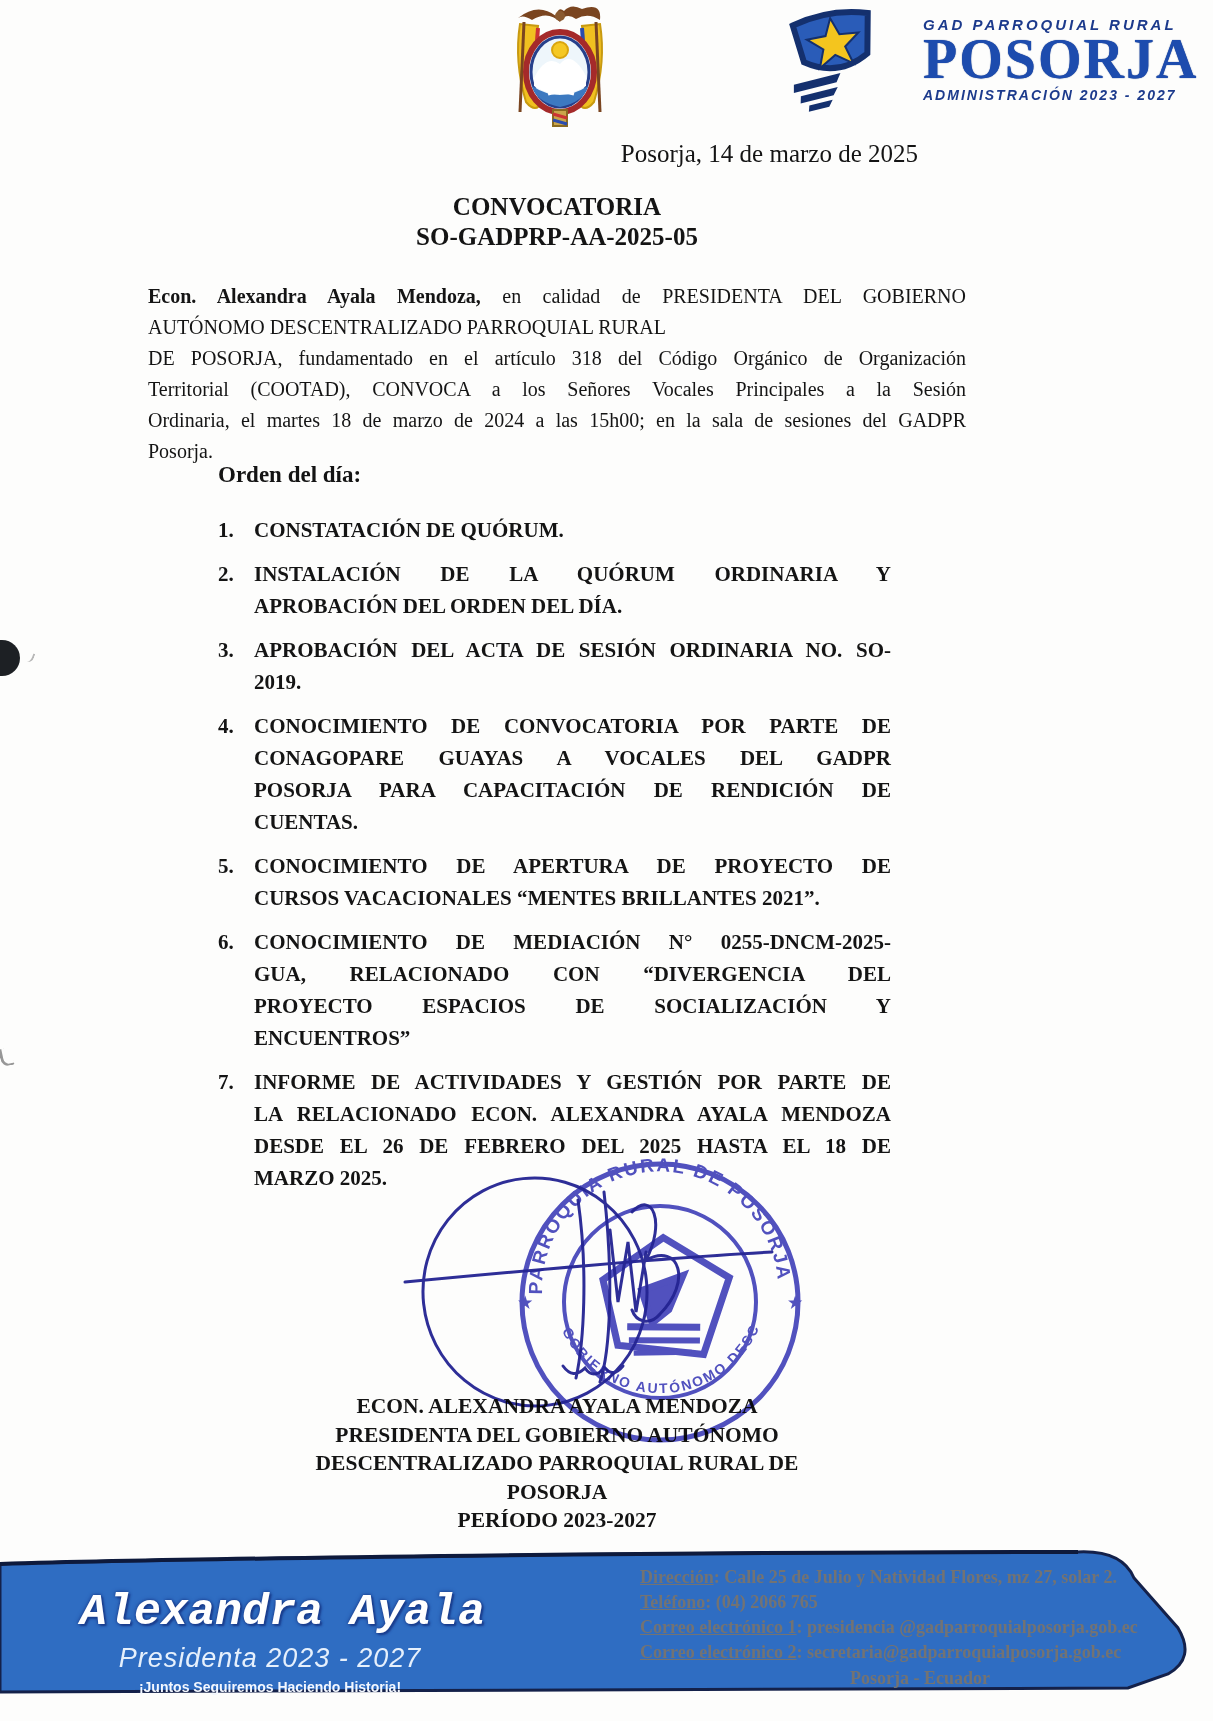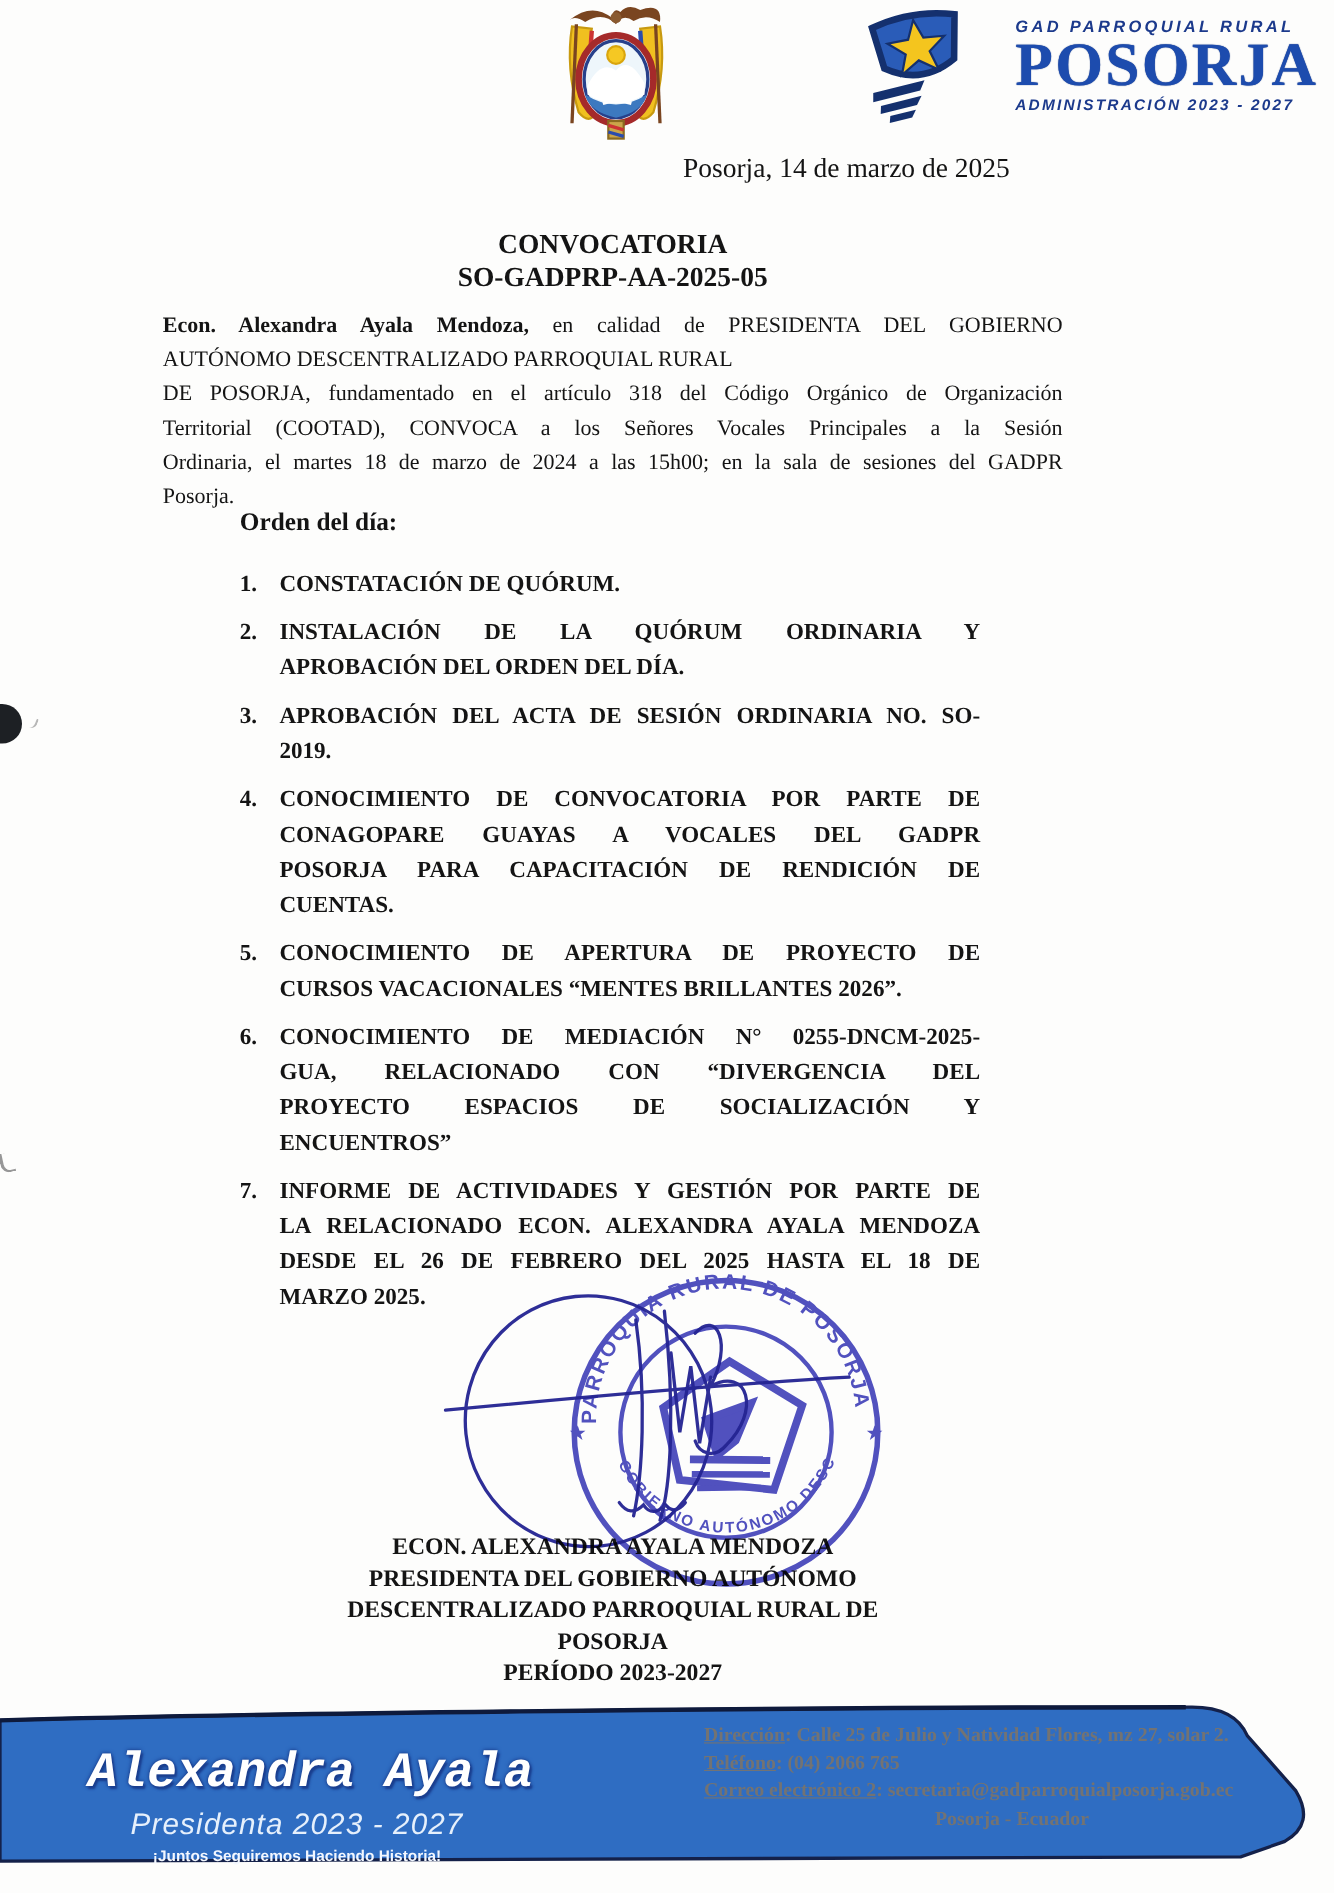--- a/index.html
+++ b/index.html
@@ -14,21 +14,21 @@
   .plogo-text{margin-left:6px;margin-top:10px;}
   .plogo-org{font-family:"Liberation Sans",sans-serif;font-weight:bold;font-style:italic;
     font-size:15px;letter-spacing:3px;color:#1c3a8c;white-space:nowrap;}
   .plogo-name{font-family:"Liberation Serif",serif;font-weight:bold;font-size:56px;
     line-height:52px;color:#1d4cae;letter-spacing:2px;text-shadow:0 0 1px #16357e;}
   .plogo-admin{font-family:"Liberation Sans",sans-serif;font-weight:bold;font-style:italic;
     font-size:14px;letter-spacing:2px;color:#1c3a8c;margin-top:2px;white-space:nowrap;}
   
   .date-line{position:absolute;left:148px;top:140px;width:770px;text-align:right;font-size:25px;}
   .title-block{position:absolute;left:148px;top:192px;width:818px;text-align:center;
-    font-weight:bold;font-size:25px;line-height:30px;margin-top:16px;}
+    font-weight:bold;font-size:25px;line-height:30px;}
   .intro{position:absolute;left:148px;top:281px;width:818px;font-size:20px;line-height:31px;}
   .line{display:block;}
   .line.stretch{text-align:justify;text-align-last:justify;}
   .orden-heading{position:absolute;left:218px;top:462px;font-weight:bold;font-size:23px;}
   .agenda{position:absolute;left:218px;top:514px;width:673px;font-weight:bold;font-size:21px;}
   .agenda .item{display:flex;margin-bottom:12px;line-height:32px;}
   .agenda .num{flex:none;width:36px;}
   .agenda .itext{flex:1;}
   
   .stamp-sig{position:absolute;left:360px;top:1130px;z-index:3;mix-blend-mode:multiply;}
@@ -149,21 +149,21 @@
           <span class="line stretch">CONOCIMIENTO DE CONVOCATORIA POR PARTE DE</span>
           <span class="line stretch">CONAGOPARE GUAYAS A VOCALES DEL GADPR</span>
           <span class="line stretch">POSORJA PARA CAPACITACIÓN DE RENDICIÓN DE</span>
           <span class="line">CUENTAS.</span>
         </span>
       </div>
       <div class="item">
         <span class="num">5.</span>
         <span class="itext">
           <span class="line stretch">CONOCIMIENTO DE APERTURA DE PROYECTO DE</span>
-          <span class="line">CURSOS VACACIONALES “MENTES BRILLANTES 2026”.</span>
+          <span class="line">CURSOS VACACIONALES “MENTES BRILLANTES 2021”.</span>
         </span>
       </div>
       <div class="item">
         <span class="num">6.</span>
         <span class="itext">
           <span class="line stretch">CONOCIMIENTO DE MEDIACIÓN N° 0255-DNCM-2025-</span>
           <span class="line stretch">GUA, RELACIONADO CON “DIVERGENCIA DEL</span>
           <span class="line stretch">PROYECTO ESPACIOS DE SOCIALIZACIÓN Y</span>
           <span class="line">ENCUENTROS”</span>
         </span>
@@ -230,20 +230,21 @@
   <div class="footer-left">
     <div class="footer-name">Alexandra Ayala</div>
     <div class="footer-sub">Presidenta 2023 - 2027</div>
     <div class="footer-tag">¡Juntos Seguiremos Haciendo Historia!</div>
   </div>
 
   <div class="footer-right">
     <div id="contact-lines">
         <div><span class="clabel">Dirección</span><span>: Calle 25 de Julio y Natividad Flores, mz 27, solar 2.</span></div>
         <div><span class="clabel">Teléfono</span><span>: (04) 2066 765</span></div>
+        <div><span class="clabel">Correo electrónico 1</span><span>: presidencia @gadparroquialposorja.gob.ec</span></div>
         <div><span class="clabel">Correo electrónico 2</span><span>: secretaria@gadparroquialposorja.gob.ec</span></div>
       </div>
     <div class="floc">Posorja - Ecuador</div>
   </div>
 
   <div class="hole"></div>
   <div class="hole-tail"></div>
   <div class="mark2"></div>
 
 </div>

